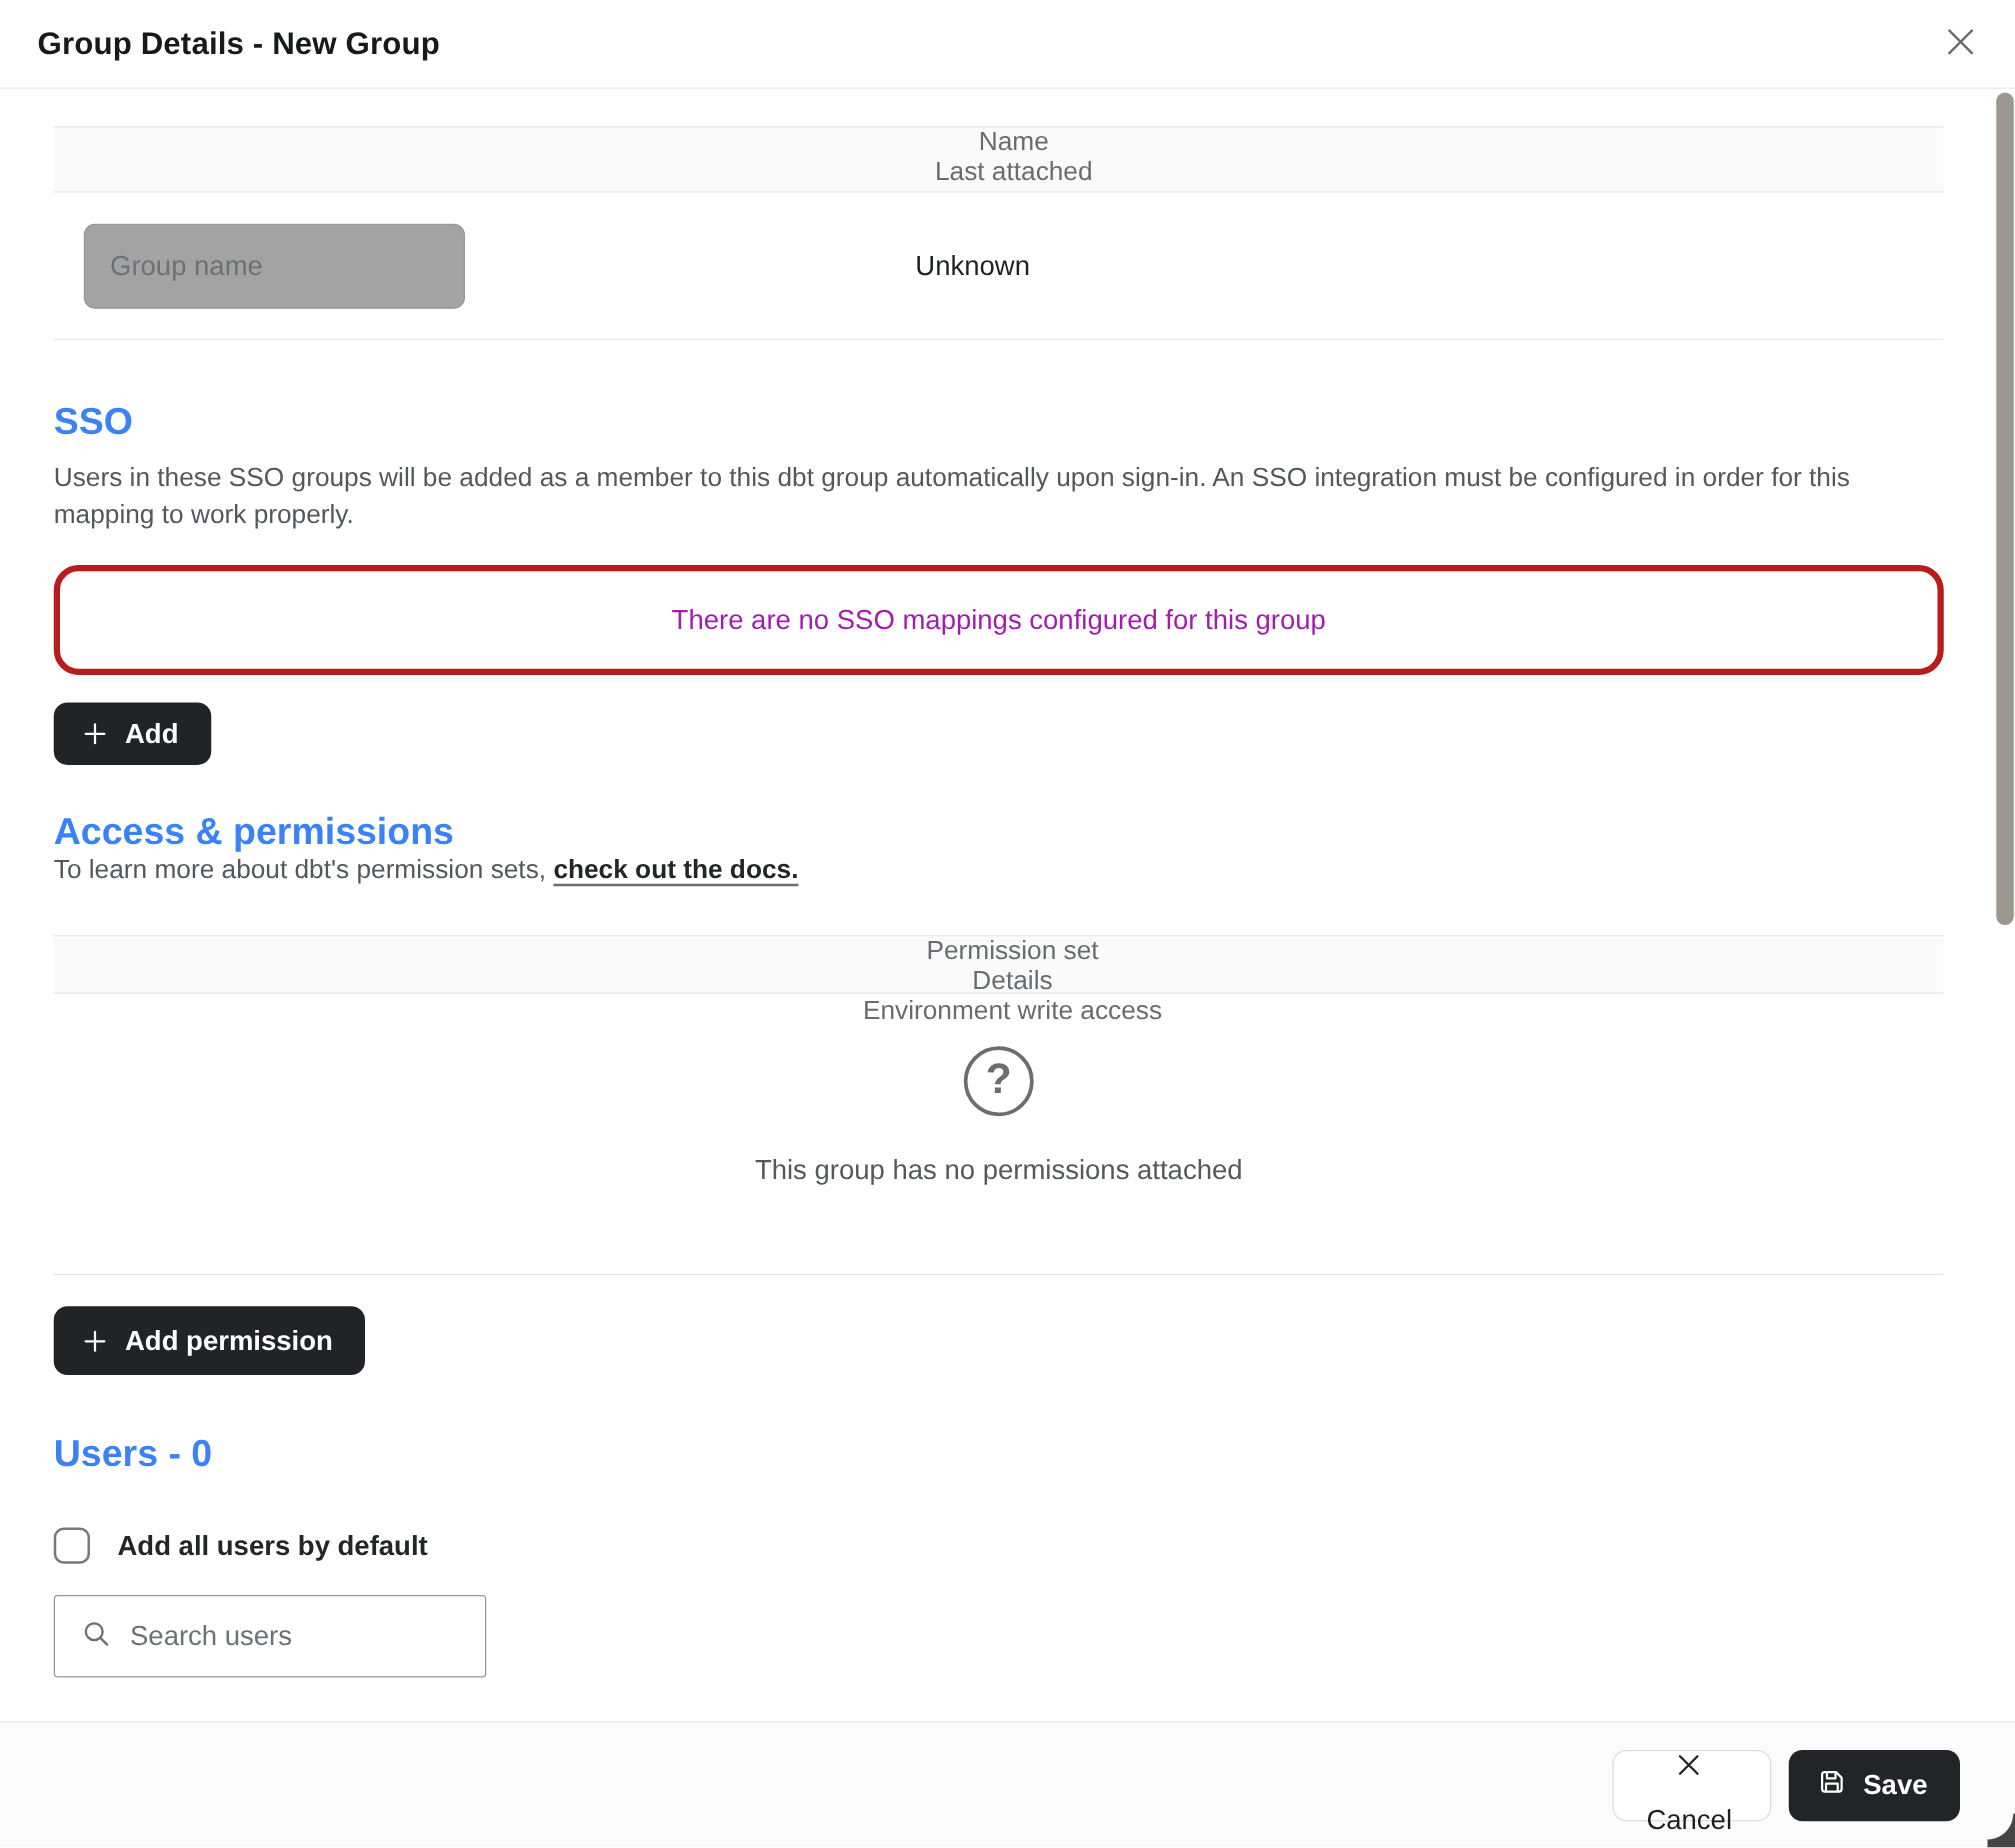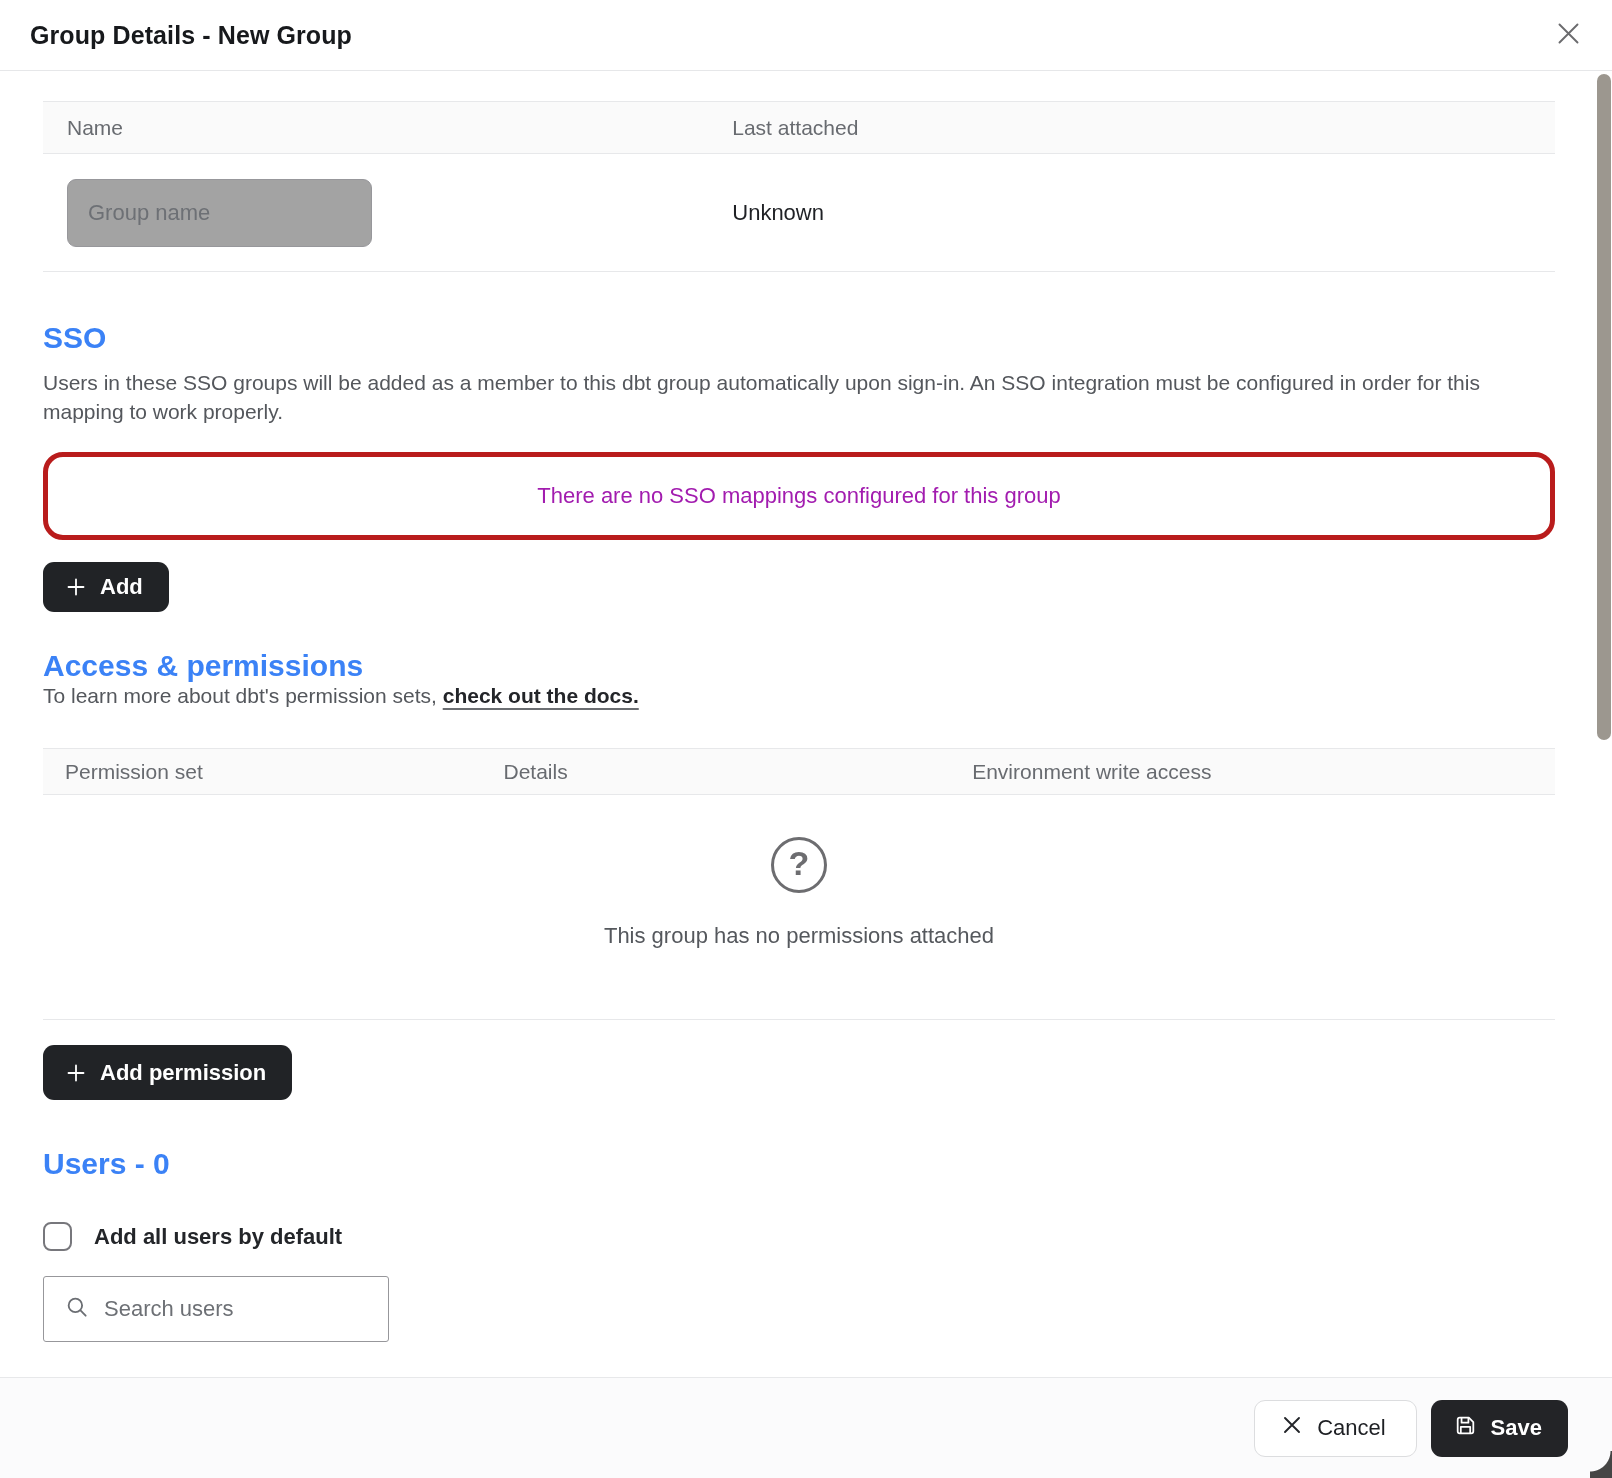--- a/index.html
+++ b/index.html
@@ -34,20 +34,21 @@
   .content { padding: 0 57px 0 43px; }
 
   
   .tbl-head {
     display: flex;
     background: #fafafa;
     border-top: 1px solid #e7e8ea;
     border-bottom: 1px solid #e7e8ea;
     color: #686b70;
     font-size: 21px;
+    flex-direction: column;
   }
   .group-table { margin-top: 30px; }
   .group-table .tbl-head { height: 53px; align-items: center; }
   .col-name { flex: 0 0 44%; padding-left: 24px; }
   .col-updated { flex: 1; padding-left: 24px; }
   .group-row {
     display: flex; align-items: center;
     height: 118px;
     border-bottom: 1px solid #e7e8ea;
   }
@@ -172,20 +173,21 @@
     height: 57px;
     display: inline-flex; align-items: center;
     gap: 14px;
     padding: 0 30px 0 26px;
     background: #ffffff;
     border: 1px solid #dcdddf;
     border-radius: 11px;
     font-family: inherit;
     font-size: 22px; font-weight: 500; color: #1d1f23;
     cursor: pointer;
+    flex-direction: column;
   }
   .btn-save {
     height: 57px;
     display: inline-flex; align-items: center;
     gap: 13px;
     padding: 0 26px 0 22px;
     background: #232427;
     border: none; border-radius: 11px;
     font-family: inherit;
     font-size: 22px; font-weight: 700; color: #ffffff;

